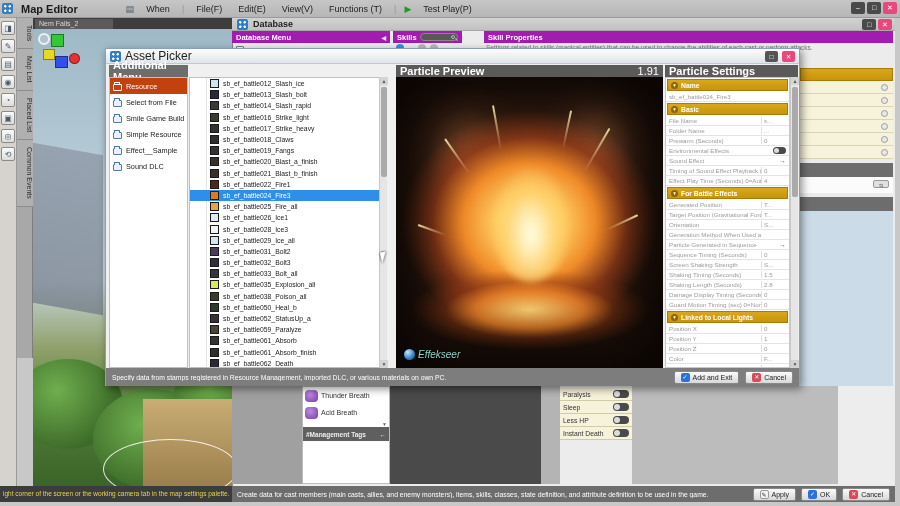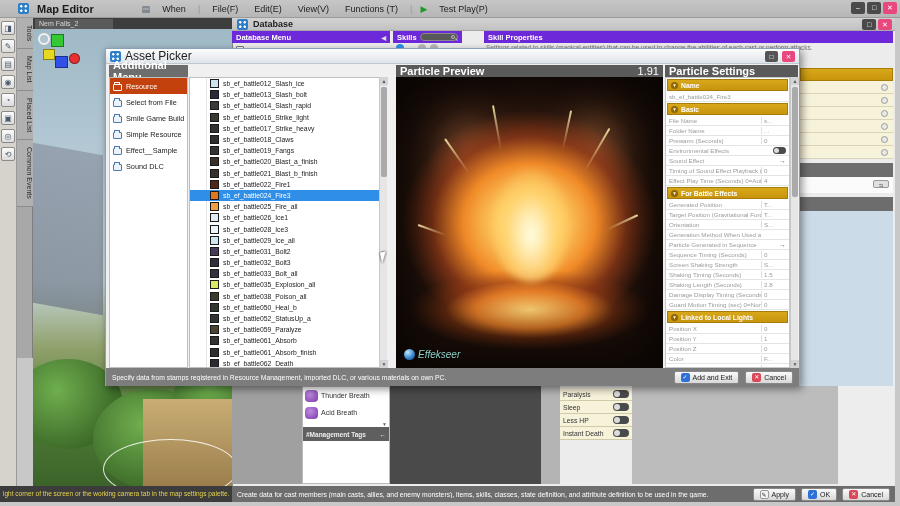--- a/index.html
+++ b/index.html
@@ -1,21 +1,21 @@
 <!DOCTYPE html>
 <html><head>
 <meta charset="utf-8">
 <style>
   html,body{margin:0;padding:0;background:#888;}
   *{box-sizing:border-box;font-family:"Liberation Sans",sans-serif;}
   .screen{position:relative;width:900px;height:506px;background:#c8c8c8;overflow:hidden;}
   .abs{position:absolute;}
 
   
-  .menubar{left:0;top:0;width:900px;height:18px;background:linear-gradient(#c6c6c6,#b6b6b6);display:flex;align-items:center;padding:0 18px;gap:8px;border-bottom:1px solid #9a9a9a;}
+  .menubar{left:0;top:0;width:900px;height:18px;background:linear-gradient(#c6c6c6,#b6b6b6);display:flex;align-items:center;padding:0 2px;gap:8px;border-bottom:1px solid #9a9a9a;}
   .appicon{width:11px;height:11px;border-radius:2px;background:radial-gradient(circle at 30% 30%,#fff 1px,transparent 1.5px),radial-gradient(circle at 70% 30%,#fff 1px,transparent 1.5px),radial-gradient(circle at 30% 70%,#fff 1px,transparent 1.5px),radial-gradient(circle at 70% 70%,#fff 1px,transparent 1.5px),#2e7ec8;flex:none;}
   .apptitle{font-size:11px;font-weight:bold;color:#1a1a1a;margin-right:40px;}
   .menu-item{font-size:9px;color:#222;padding:1px 4px;}
   .msep{color:#999;font-size:9px;}
   .mini-ic{font-size:9px;color:#4a5a6a;}
   .play-ic{color:#1f9a28;font-size:9px;}
   .winbtns{position:absolute;right:3px;top:2px;display:flex;gap:2px;}
   .wbtn{width:14px;height:12px;font-size:7px;line-height:12px;text-align:center;color:#fff;background:#4a4a4a;border-radius:2px;}
   .wbtn.pink{background:#e8487e;}
 
@@ -35,21 +35,21 @@
   .wire{position:absolute;border:1px solid rgba(255,255,255,.85);border-radius:50%;background:transparent;}
   .cube{position:absolute;border:1px solid rgba(0,0,0,.4);}
   .ring{position:absolute;border:2px solid #f0f0f0;border-radius:50%;background:rgba(255,255,255,.15);}
 
   .tooltipbar{left:0;top:486px;width:232px;height:16px;background:#3c3c3c;color:#e8d44f;font-size:6.5px;line-height:16px;padding:0 3px;white-space:nowrap;overflow:hidden;}
 
   
   .dbwin{left:232px;top:18px;width:663px;height:484px;background:#ececec;border-left:1px solid #888;}
   .dbtitle{left:232px;top:18px;width:663px;height:13px;background:linear-gradient(#d2d2d2,#c2c2c2);display:flex;align-items:center;gap:5px;padding:0 5px;border-bottom:1px solid #a8a8a8;}
   .dbtitle .t{font-size:9px;font-weight:bold;color:#222;}
-  .hdr{position:absolute;height:12px;background:#6d28d9;color:#fff;font-size:7.5px;font-weight:bold;display:flex;align-items:center;padding:0 4px;}
+  .hdr{position:absolute;height:12px;background:#a21caf;color:#fff;font-size:7.5px;font-weight:bold;display:flex;align-items:center;padding:0 4px;}
   .hdr .sp{flex:1;}
   .collapse{font-size:6px;color:#ddd;}
   .searchbox{width:38px;height:8px;background:#585858;border:1px solid #888;border-radius:4px;position:relative;}
   .mag{position:absolute;right:2px;top:1px;width:4px;height:4px;border:1px solid #bbb;border-radius:50%;}
   .mag::after{content:"";position:absolute;left:3px;top:3px;width:3px;height:1px;background:#bbb;transform:rotate(45deg);}
   .dbdesc{left:486px;top:44px;width:405px;height:12px;font-size:6.5px;color:#777;white-space:nowrap;overflow:hidden;}
   .casts-row{left:236px;top:44px;width:140px;height:12px;display:flex;gap:3px;align-items:center;font-size:7px;color:#333;}
   .micon{width:8px;height:8px;border:1px solid #777;border-radius:1px;background:#f8f8f8;flex:none;}
   .sliver-ic{position:absolute;top:44px;width:8px;height:8px;border-radius:50%;}
 

